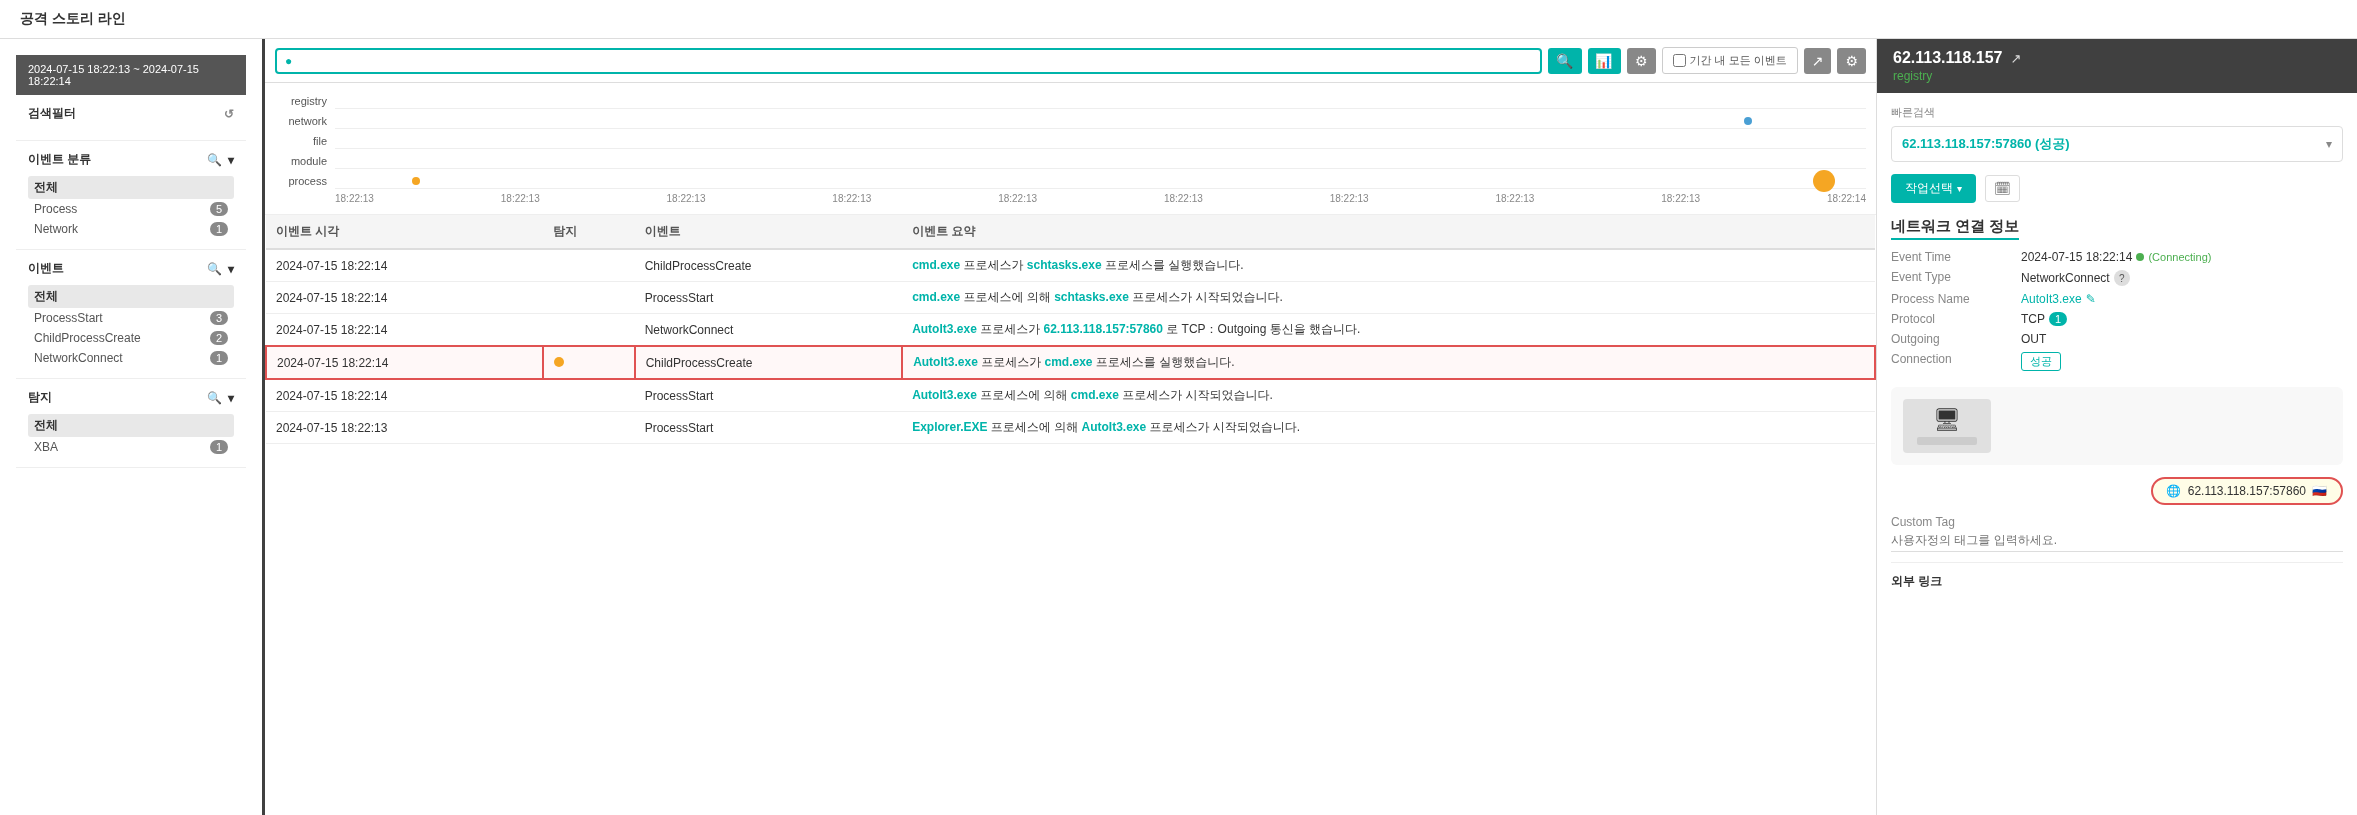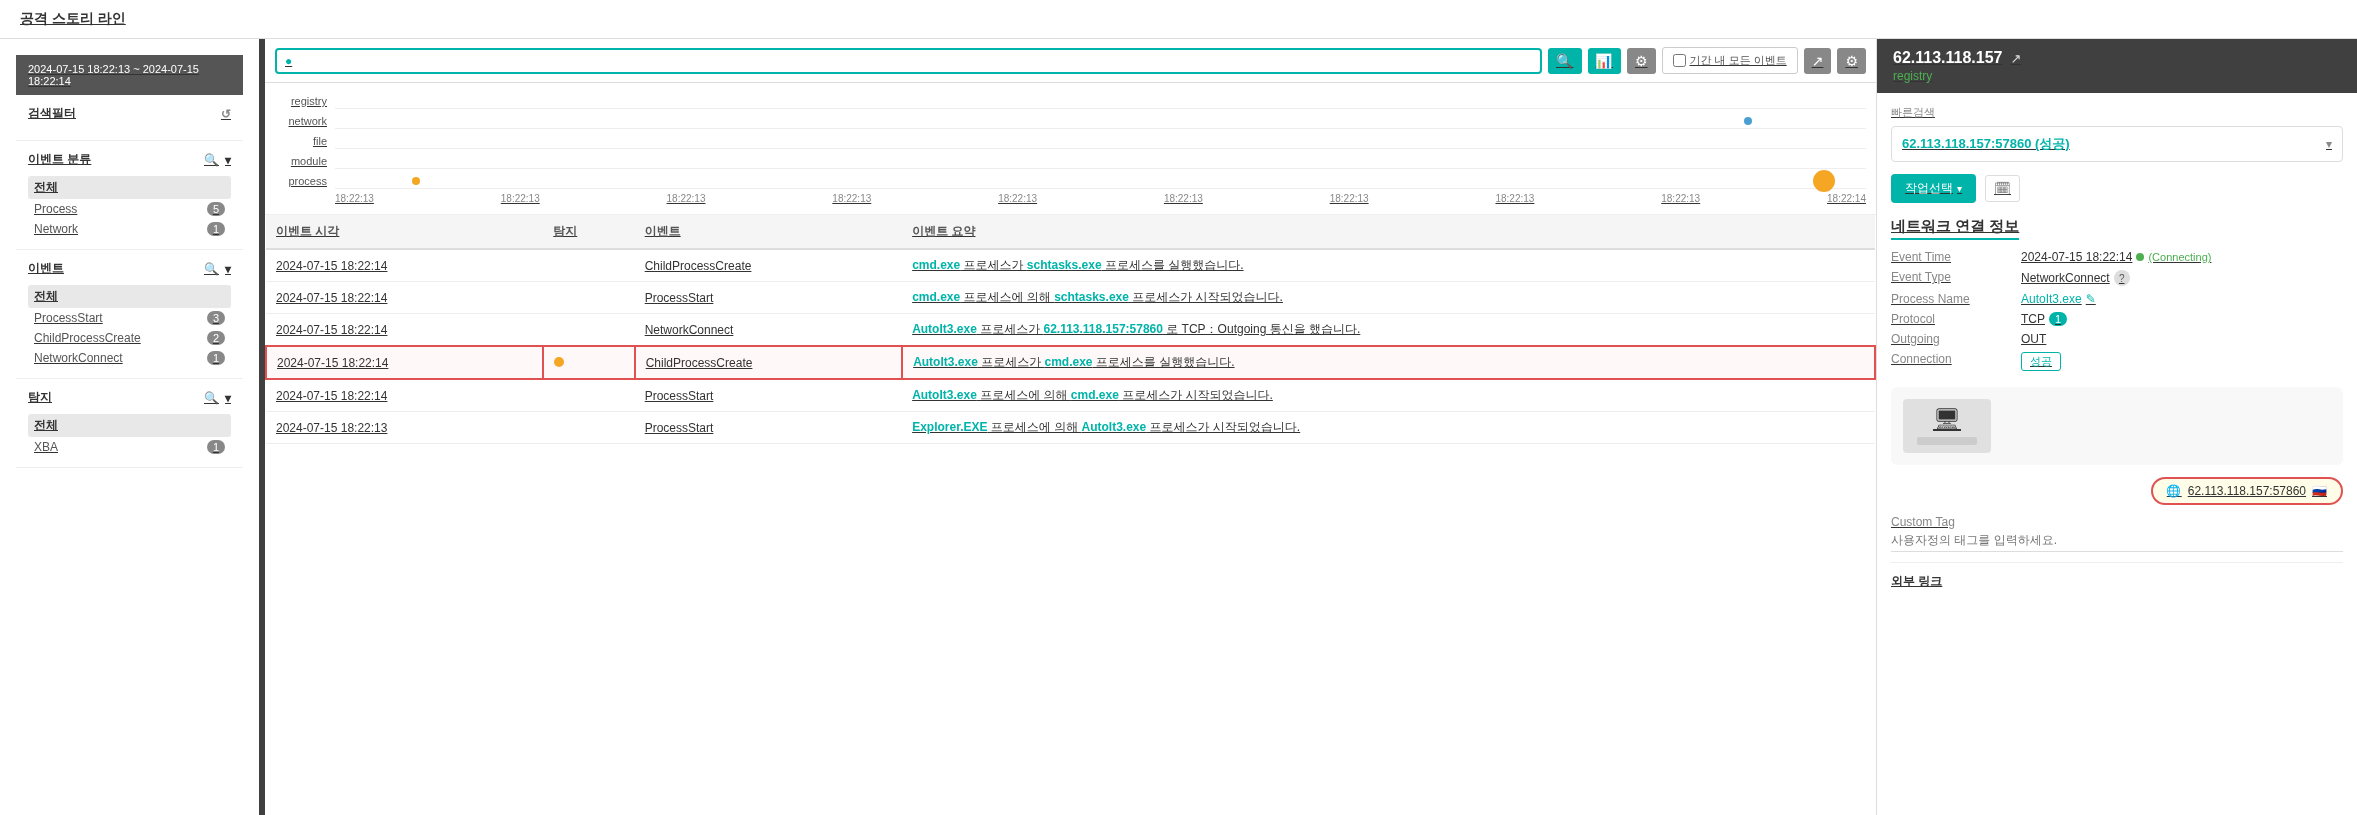--- a/index.html
+++ b/index.html
@@ -1,27 +1,27 @@
 <!DOCTYPE html>
 <html><head>
   <meta charset="utf-8">
   <style>
     * { box-sizing: border-box; margin: 0; padding: 0; }
     body { font-family: 'Malgun Gothic', 'Apple SD Gothic Neo', sans-serif; font-size: 12px; background: #f0f0f0; color: #333; }
     
-    .app-container { width: 2357px; min-height: 815px; background: #f0f0f0; display: flex; flex-direction: column; text-decoration: underline; }
+    .app-container { width: 2357px; min-height: 815px; background: #f0f0f0; display: flex; flex-direction: column; }
     
     
     .title-bar { background: #fff; border-bottom: 1px solid #ddd; padding: 10px 20px; font-size: 14px; font-weight: bold; color: #333; }
     
     
     .main-layout { display: flex; flex: 1; height: 760px; }
     
     
-    .left-sidebar { width: 265px; background: #fff; border-right: 6px solid #404040; padding: 16px; flex-shrink: 0; }
+    .left-sidebar { width: 265px; background: #fff; border-right: 3px solid #404040; padding: 16px; flex-shrink: 0; }
     
     .sidebar-date { background: #555; color: #fff; padding: 8px 12px; font-size: 11px; }
     
     .sidebar-section { padding: 10px 12px; border-bottom: 1px solid #eee; }
     .sidebar-section-header { display: flex; align-items: center; justify-content: space-between; margin-bottom: 8px; font-weight: bold; font-size: 12px; color: #333; }
     .sidebar-section-header .search-icon { color: #888; cursor: pointer; }
     .sidebar-item-row { display: flex; align-items: flex-end; justify-content: space-between; padding: 3px 6px; cursor: pointer; border-radius: 3px; }
     .sidebar-item-row.active { background: #e8e8e8; }
     .sidebar-item-label { color: #555; font-size: 12px; }
     .sidebar-item-label.all { font-weight: bold; color: #333; }

